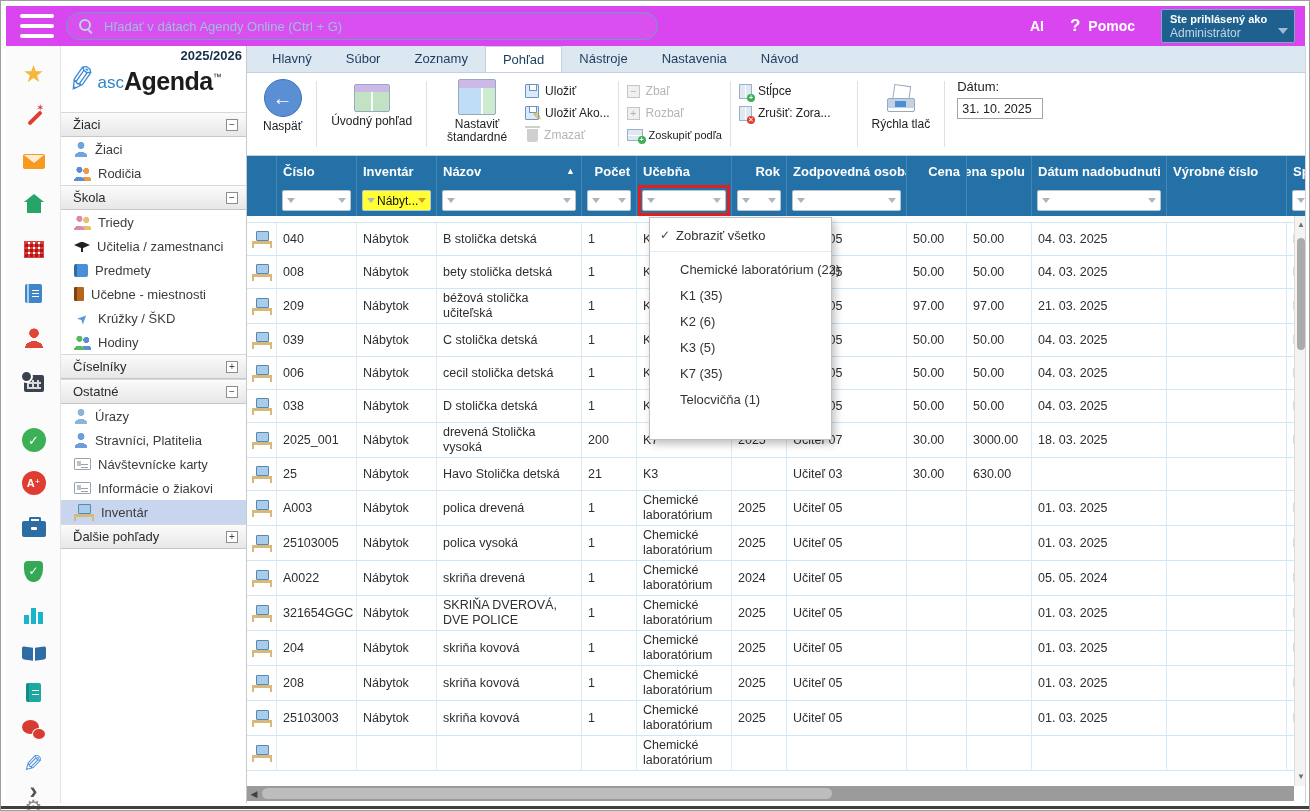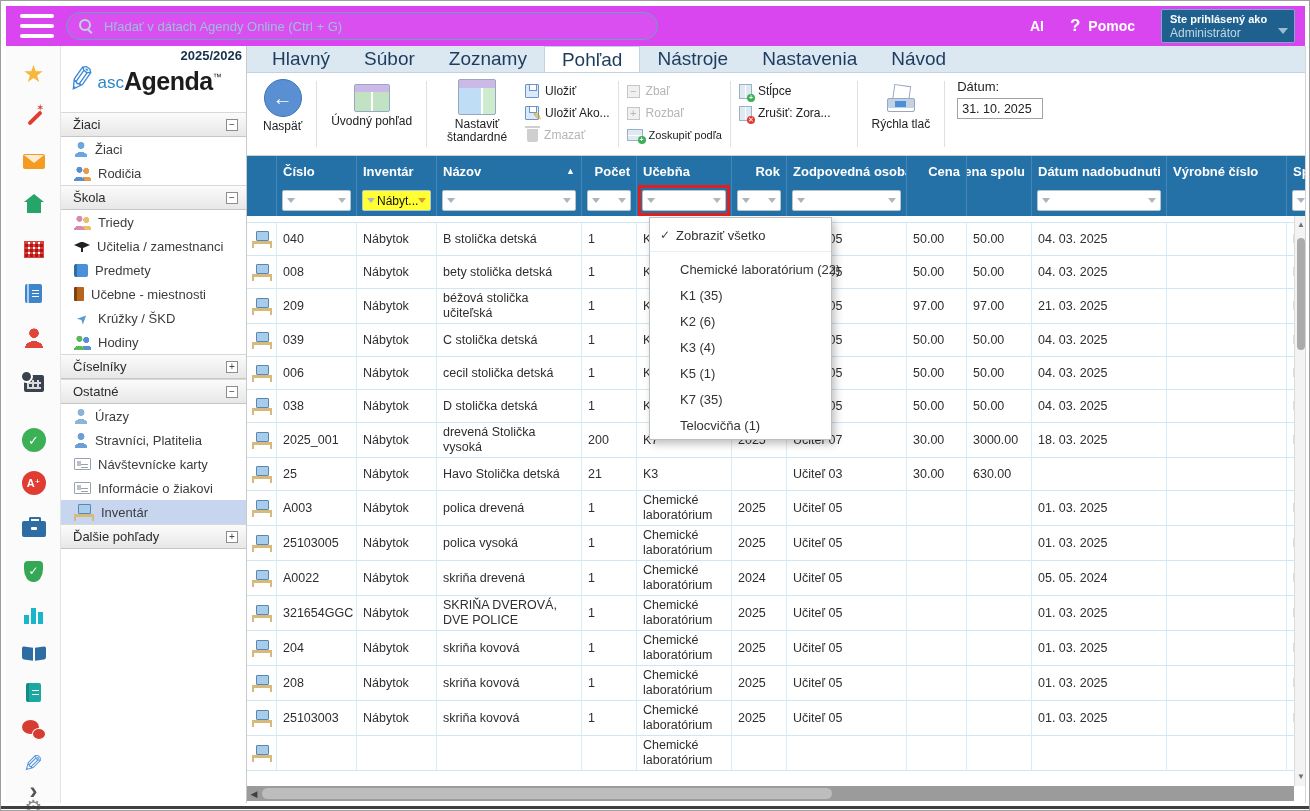--- a/index.html
+++ b/index.html
@@ -99,21 +99,21 @@
   .si-card::before{content:'';position:absolute;left:2px;top:2px;width:4px;height:5px;background:#b9c2cc;}
   .si-card::after{content:'';position:absolute;right:2px;top:3px;width:7px;height:6px;background:repeating-linear-gradient(0deg,#9aa3ab 0 1px,transparent 1px 3px);}
   .i-desk{position:relative;width:20px;height:17px;display:inline-block;}
   .i-desk::before{content:'';position:absolute;left:4px;top:0;width:11px;height:8px;background:#a8cdec;border:1px solid #5a88ad;border-radius:1px;}
   .i-desk::after{content:'';position:absolute;left:0;top:10px;width:20px;height:7px;background:
      linear-gradient(#d8b97c 0 3px,transparent 3px),
      linear-gradient(90deg,#d8b97c 0 2px,transparent 2px 18px,#d8b97c 18px);}
 
   
   .menubar{position:absolute;left:246px;top:45px;width:1058px;height:27px;background:#dbe7f1;border-bottom:1px solid #c2d2e0;display:flex;align-items:stretch;padding-left:8px;}
-  .menu-item{padding:0 17px;line-height:26px;font-size:19px;color:#1c3c5e;cursor:pointer;}
+  .menu-item{padding:0 17px;line-height:26px;font-size:13px;color:#1c3c5e;cursor:pointer;}
   .menu-item.active{background:#fff;border:1px solid #c2d2e0;border-bottom:none;font-weight:normal;}
 
   
   .toolbar{position:absolute;left:246px;top:72px;width:1058px;height:83px;background:#fff;border-bottom:1px solid #cfcfcf;display:flex;align-items:flex-start;padding:6px 0 0 10px;}
   .sep{width:1px;align-self:stretch;background:#e0e0e0;margin:2px 8px 8px 8px;flex:none;}
   .bigbtn{display:flex;flex-direction:column;align-items:center;gap:3px;cursor:pointer;padding:0 6px;}
   .bigbtn .lbl{font-size:12px;color:#222;text-align:center;line-height:13px;}
   .t-back{width:38px;height:38px;border-radius:50%;background:#5b8fd4;border:1px solid #3f74ba;color:#fff;display:flex;align-items:center;justify-content:center;font-size:20px;font-weight:bold;}
   .t-win{width:36px;height:28px;border:1px solid #98a8c0;border-radius:2px;background:
      linear-gradient(#cdb9e8 0 7px,transparent 7px),
@@ -1234,24 +1234,21 @@
       <div class="dd-item">
         <span>Chemické laboratórium (22)</span>
       </div>
       <div class="dd-item">
         <span>K1 (35)</span>
       </div>
       <div class="dd-item">
         <span>K2 (6)</span>
       </div>
       <div class="dd-item">
-        <span>K3 (4)</span>
-      </div>
-      <div class="dd-item">
-        <span>K5 (1)</span>
+        <span>K3 (5)</span>
       </div>
       <div class="dd-item">
         <span>K7 (35)</span>
       </div>
       <div class="dd-item">
         <span>Telocvičňa (1)</span>
       </div>
     </div>
 
   <div class="right-edge"></div>

